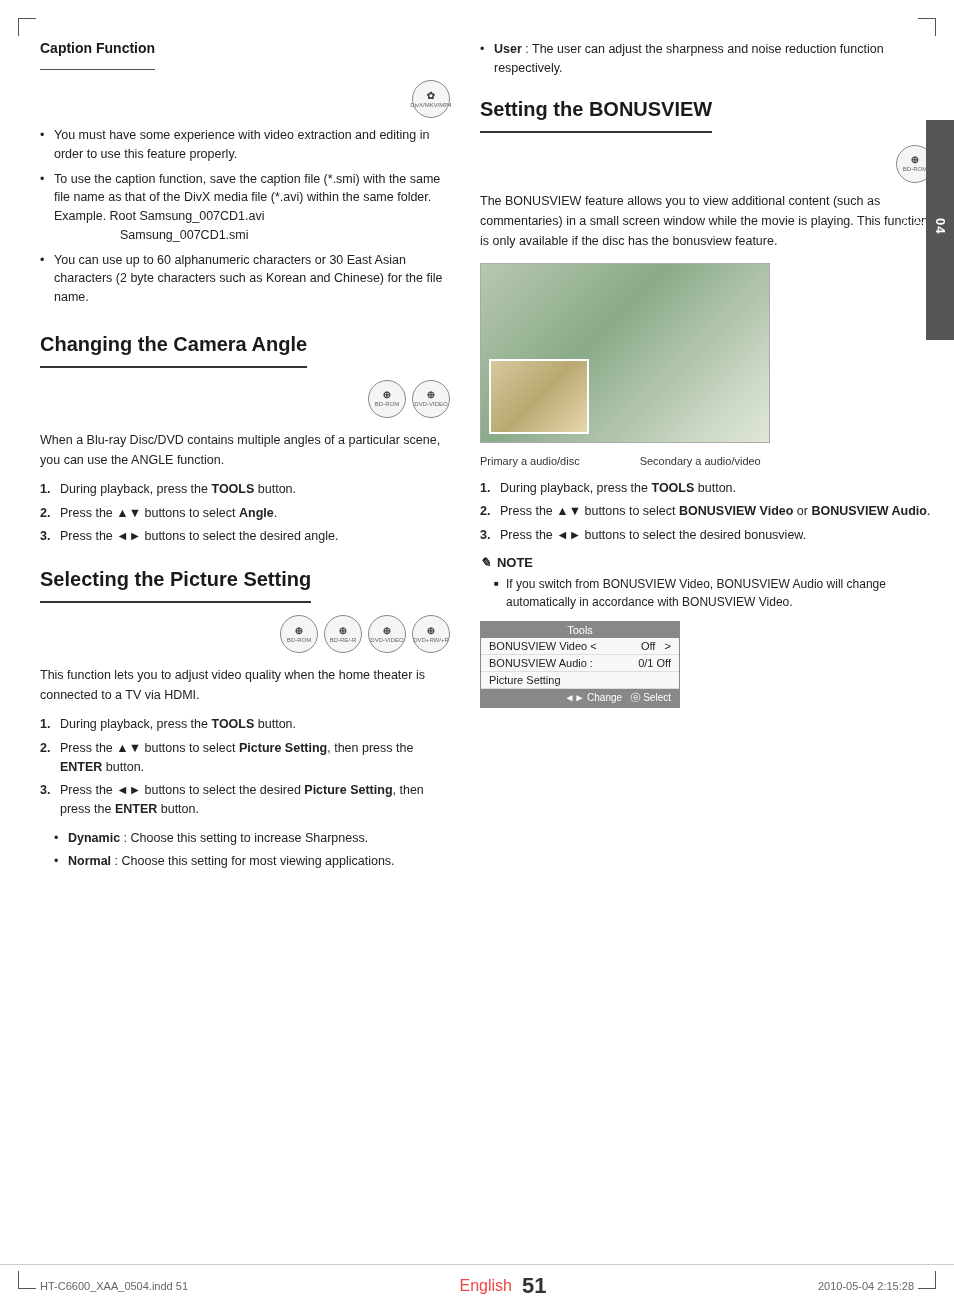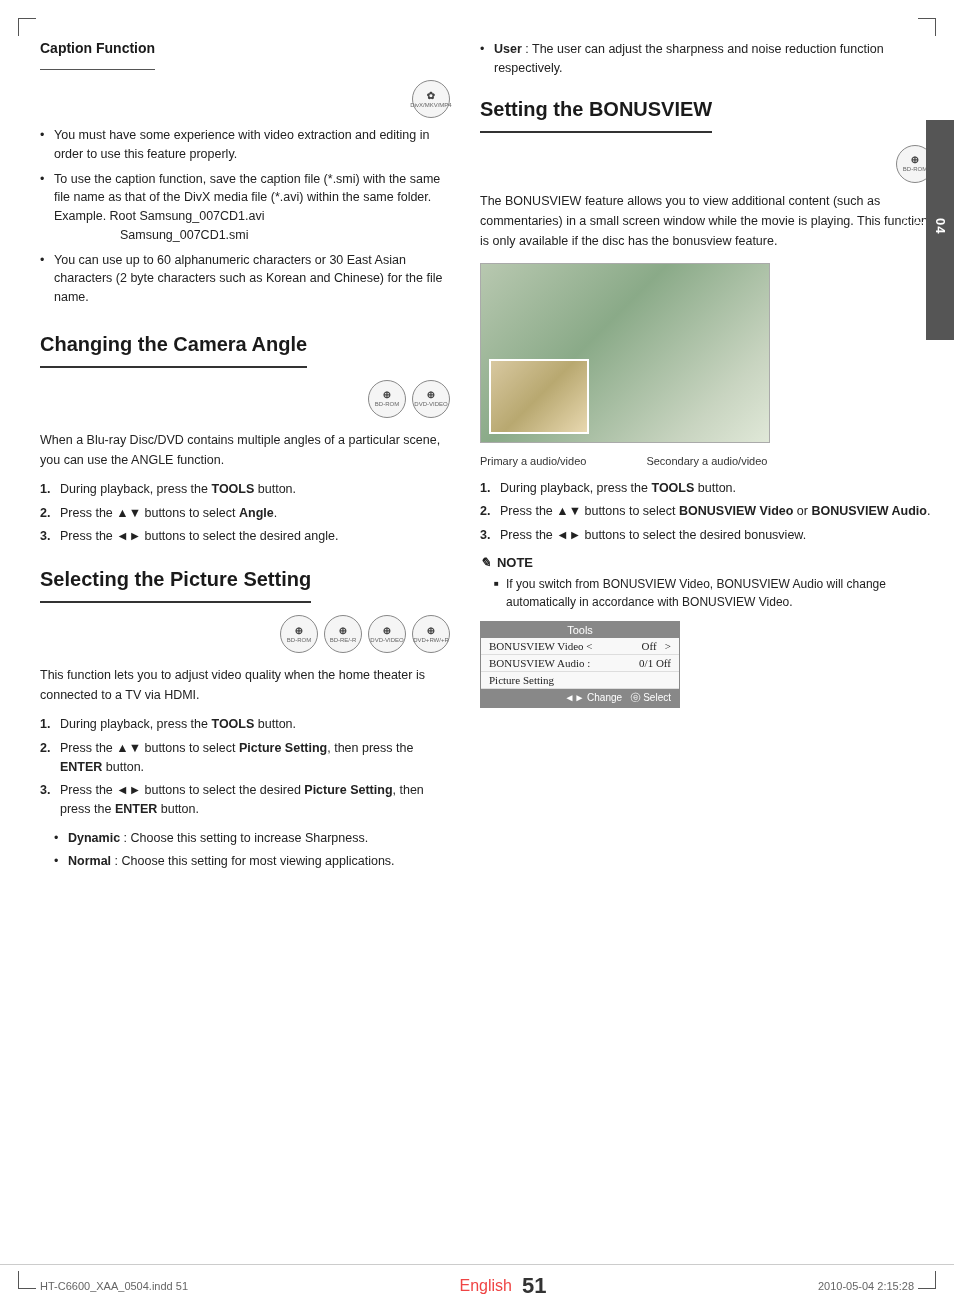--- a/index.html
+++ b/index.html
@@ -224,21 +224,20 @@
       padding: 2px 6px;
       font-size: 11px;
     }
     .tools-menu .tools-row {
       display: flex;
       justify-content: space-between;
       padding: 2px 8px;
       border-bottom: 1px solid #ddd;
       font-size: 11px;
       align-items: center;
-      font-family: Liberation Serif, serif;
     }
     .tools-menu .tools-footer {
       background: #888;
       color: #fff;
       text-align: right;
       padding: 2px 8px;
       font-size: 10px;
     }
 
     
@@ -427,21 +426,21 @@
           </div>
         </div>
         <p class="body-text">The BONUSVIEW feature allows you to view additional content (such as commentaries) in a small screen window while the movie is playing. This function is only available if the disc has the bonusview feature.</p>
 
         
         <div class="bonusview-img">
           <div class="primary-area"></div>
           <div class="secondary-box"></div>
         </div>
         <div class="bonusview-labels">
-          <span>Primary a audio/video</span>
+          <span>Primary a audio/disc</span>
           <span>Secondary a audio/video</span>
         </div>
 
         
         <ol class="num-list">
           <li><span class="num">1.</span>During playback, press the <span class="bold">TOOLS</span> button.</li>
           <li><span class="num">2.</span>Press the ▲▼ buttons to select <span class="bold">BONUSVIEW Video</span> or <span class="bold">BONUSVIEW Audio</span>.</li>
           <li><span class="num">3.</span>Press the ◄► buttons to select the desired bonusview.</li>
         </ol>
 

